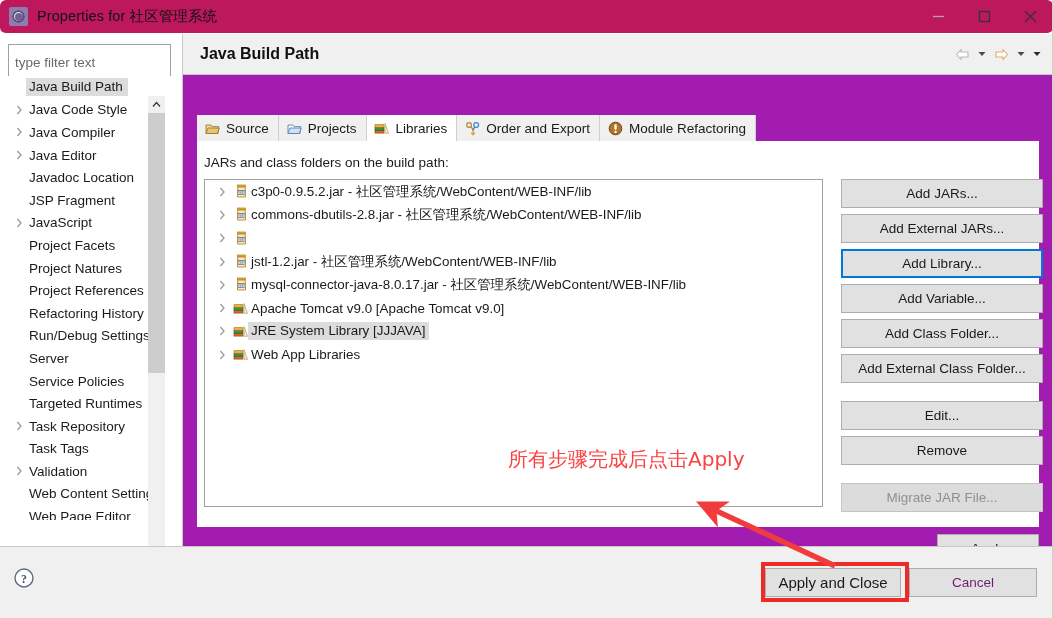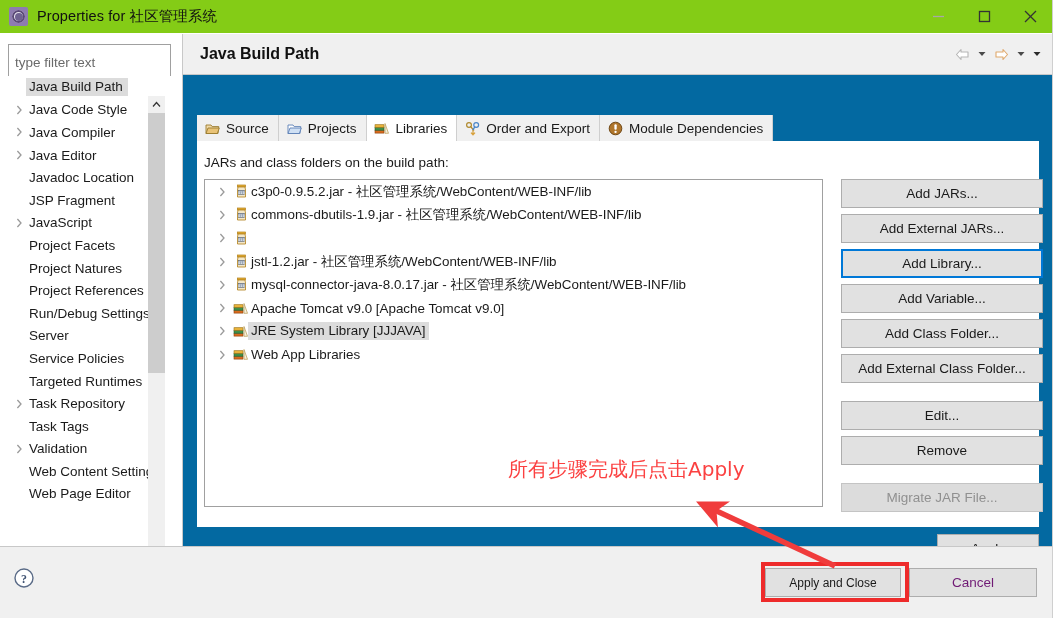--- a/index.html
+++ b/index.html
@@ -10,23 +10,24 @@
     font-size:13px;
     color:#1a1a1a;
     background:#ffffff;
     overflow:hidden;
     position:relative;
   }
 
   
   #titlebar {
     position:absolute; left:0; top:0; width:1053px; height:34px;
-    background:#84cc16;
+    background:#be185d;
     display:flex; align-items:center;
     border-bottom:1px solid #ffffff;
+    border-radius:6px;
   }
   #app-icon {
     width:19px; height:19px; margin-left:9px; margin-right:9px;
     background:#8e7cb0; border-radius:2px;
     position:relative; flex:none;
   }
   #app-icon::before{
     content:""; position:absolute; left:3px; top:3px; width:13px; height:13px;
     border-radius:50%; background:#e9e6ef;
     box-shadow:inset 0 0 0 2px #5b4a78;
@@ -121,21 +122,21 @@
     margin-left:auto; margin-right:10px; display:flex; align-items:center; gap:3px;
   }
   .navbtn { width:20px; height:20px; display:flex; align-items:center; justify-content:center; }
   .navcaret { width:13px; height:20px; display:flex; align-items:center; justify-content:center; }
   #header-rule {
     position:absolute; left:0; top:40px; width:870px; height:1px; background:#c8c8c8;
   }
 
   
   #content {
-    position:absolute; left:0; top:41px; width:870px; height:471px; background:#0369a1;
+    position:absolute; left:0; top:41px; width:870px; height:471px; background:#a21caf;
   }
 
   
   #tabstrip {
     position:absolute; left:14px; top:39px; width:842px; height:28px;
     display:flex; align-items:flex-end;
   }
   .tab {
     height:27px; display:flex; align-items:center; gap:5px;
     padding:0 9px 0 7px; font-size:13.5px; color:#1a1a1a;
@@ -171,21 +172,21 @@
     white-space:nowrap; font-size:13.4px; color:#1a1a1a; padding-left:8px;
   }
   .jar-tw { width:18px; flex:none; display:flex; align-items:center; justify-content:center; }
   .jar-icon { width:20px; flex:none; display:flex; align-items:center; justify-content:center; }
   .jar-icon svg { display:block; }
   .jar-label.selected {
     background:#dcdcdc; padding:1px 4px 2px 3px; margin-left:-3px;
   }
 
   #annotation-text {
-    position:absolute; left:310px; top:313px;
+    position:absolute; left:310px; top:303px;
     font-size:20px; color:#fb4141; white-space:nowrap;
     font-family:"DejaVu Sans","Liberation Sans",sans-serif;
   }
 
   
   #sidebtns {
     position:absolute; left:635px; top:36px; width:202px;
   }
   .sbtn {
     width:202px; height:29px;
@@ -219,21 +220,21 @@
   #footer {
     position:absolute; left:0; top:547px; width:1053px; height:71px; background:#f0f0f0;
   }
   #help-icon {
     position:absolute; left:12px; top:19px; width:24px; height:24px;
     display:flex; align-items:center; justify-content:center;
   }
   #apply-close-btn {
     position:absolute; left:765px; top:21px; width:136px; height:29px;
     background:#e1e1e1; border:1px solid #adadad;
-    font-family:inherit; font-size:12px; color:#1a1a1a;
+    font-family:inherit; font-size:15px; color:#1a1a1a;
     display:flex; align-items:center; justify-content:center;
   }
   #cancel-btn {
     position:absolute; left:909px; top:21px; width:128px; height:29px;
     background:#e1e1e1; border:1px solid #adadad;
     font-family:inherit; font-size:13.5px; color:#701a75;
     display:flex; align-items:center; justify-content:center;
   }
   #apply-close-highlight {
     position:absolute; left:761px; top:562px; width:148px; height:40px;
@@ -326,20 +327,24 @@
         <span class="tw"></span>
         <span class="tree-label">Project Facets</span>
       </div>
       <div class="tree-item">
         <span class="tw"></span>
         <span class="tree-label">Project Natures</span>
       </div>
       <div class="tree-item">
         <span class="tw"></span>
         <span class="tree-label">Project References</span>
+      </div>
+      <div class="tree-item">
+        <span class="tw"></span>
+        <span class="tree-label">Refactoring History</span>
       </div>
       <div class="tree-item">
         <span class="tw"></span>
         <span class="tree-label">Run/Debug Settings</span>
       </div>
       <div class="tree-item">
         <span class="tw"></span>
         <span class="tree-label">Server</span>
       </div>
       <div class="tree-item">
@@ -490,21 +495,21 @@
           <span>Order and Export</span>
         </div>
         <div class="tab">
           <span class="tabicon">
             <svg width="15" height="15" viewBox="0 0 15 15">
               <circle cx="7.5" cy="7.5" r="6.3" fill="#b0762b" stroke="#6f4715" stroke-width="1"></circle>
               <rect x="6.4" y="3.2" width="2.3" height="5.6" rx="1.1" fill="#fff"></rect>
               <rect x="6.4" y="9.7" width="2.3" height="2.2" rx="1" fill="#fff"></rect>
             </svg>
           </span>
-          <span>Module Dependencies</span>
+          <span>Module Refactoring</span>
         </div>
       </div>
     <div id="tab-underline"></div>
 
     <div id="groupbox">
       <div id="list-caption">JARs and class folders on the build path:</div>
       <div id="jarlist">
           <div class="jar-row">
             <span class="jar-tw">
               <svg width="7" height="10" viewBox="0 0 7 10">
@@ -528,21 +533,21 @@
               </svg>
             </span>
             <span class="jar-icon">
               <svg width="15" height="15" viewBox="0 0 15 15">
                 <rect x="3.5" y="1" width="8" height="2" fill="#e8b23a" stroke="#b07d16" stroke-width="0.7"></rect>
                 <path d="M4 3 L11 3 L11.5 6 L11.5 13 L3.5 13 L3.5 6 Z" fill="#f3e7c8" stroke="#b07d16" stroke-width="0.8"></path>
                 <rect x="4.6" y="6.3" width="5.8" height="4" fill="#9aa7b8" stroke="#5c6775" stroke-width="0.6"></rect>
                 <text x="7.5" y="9.7" font-size="3.6" font-family="DejaVu Sans, sans-serif" fill="#fff" text-anchor="middle">010</text>
               </svg>
             </span>
-            <span class="jar-label">commons-dbutils-1.9.jar - 社区管理系统/WebContent/WEB-INF/lib</span>
+            <span class="jar-label">commons-dbutils-2.8.jar - 社区管理系统/WebContent/WEB-INF/lib</span>
           </div>
           <div class="jar-row">
             <span class="jar-tw">
               <svg width="7" height="10" viewBox="0 0 7 10">
                 <path d="M1.4 1 L5 5 L1.4 9" fill="none" stroke="#9a9a9a" stroke-width="1.3"></path>
               </svg>
             </span>
             <span class="jar-icon">
               <svg width="15" height="15" viewBox="0 0 15 15">
                 <rect x="3.5" y="1" width="8" height="2" fill="#e8b23a" stroke="#b07d16" stroke-width="0.7"></rect>

